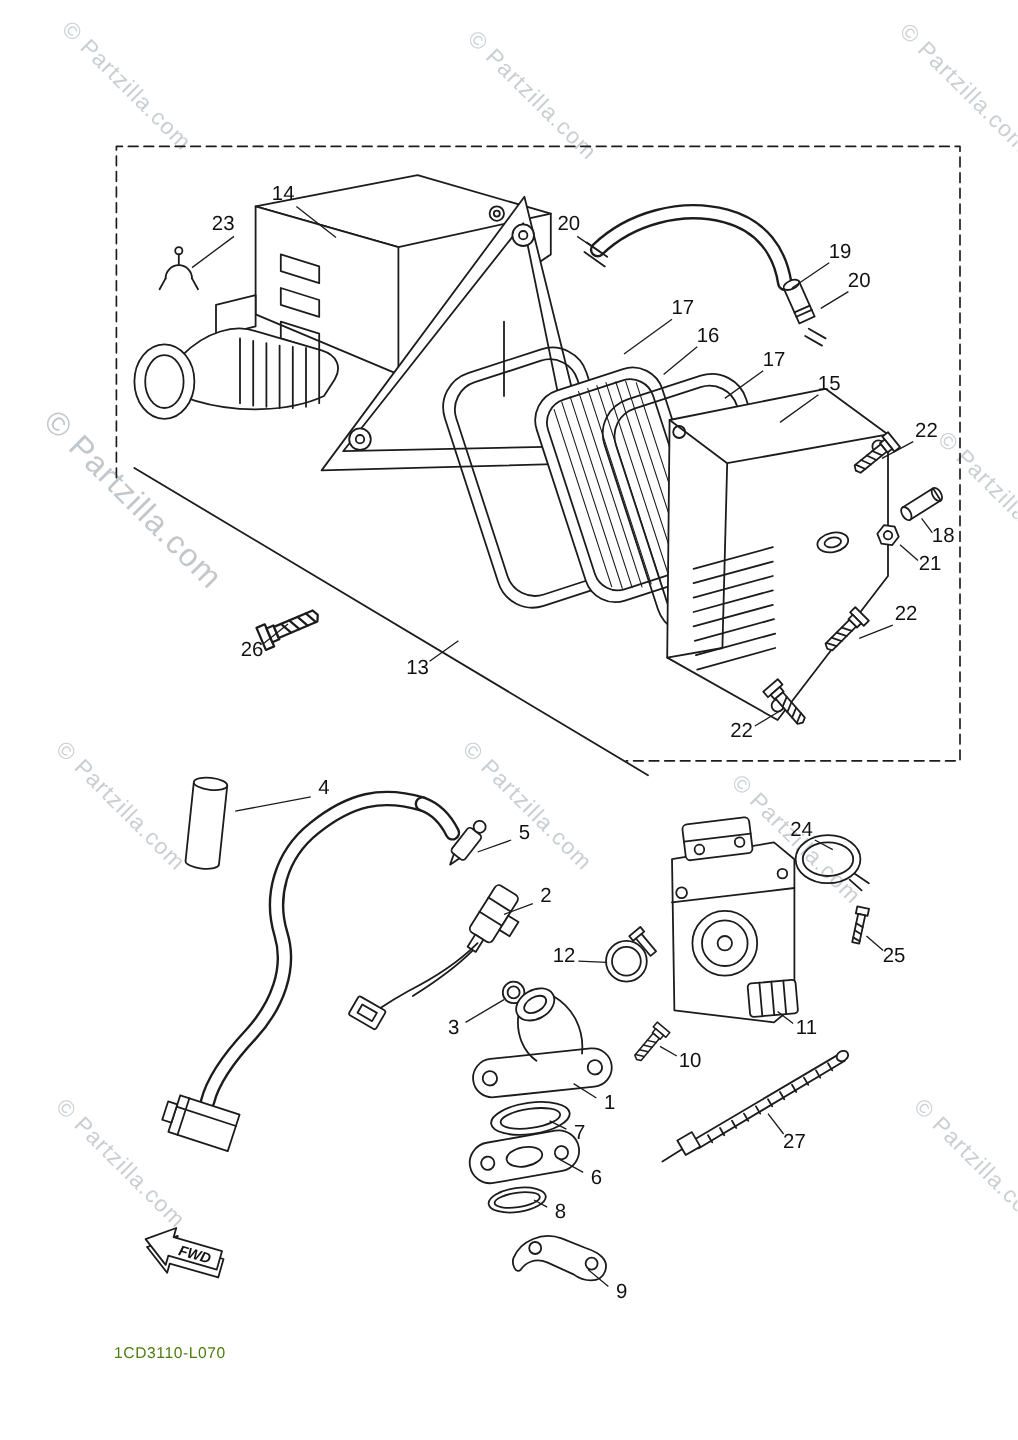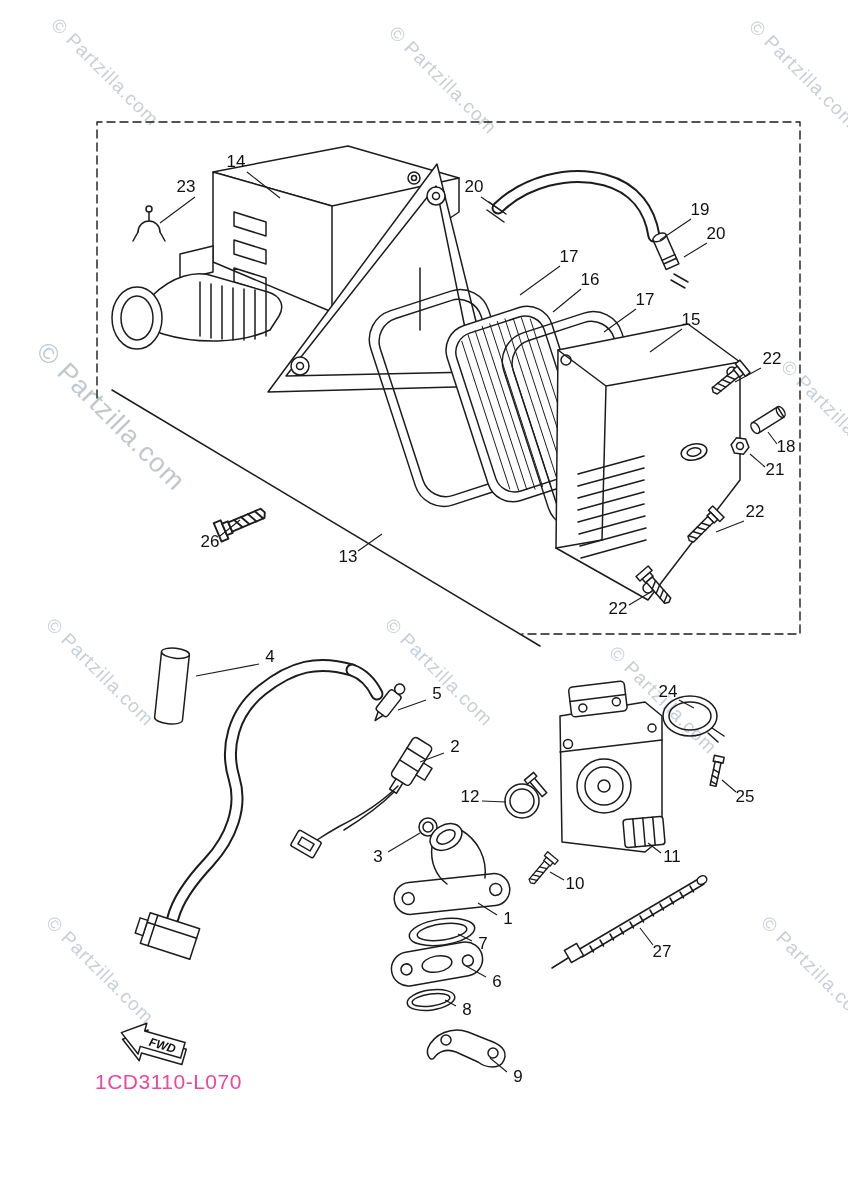--- a/index.html
+++ b/index.html
@@ -11,21 +11,21 @@
   svg.diagram{position:absolute;left:0;top:0}
   .ln{stroke:#1c1c1c;stroke-width:1.5;fill:none;stroke-linejoin:round;stroke-linecap:round}
   .fw{fill:#ffffff}
   .dash{stroke-dasharray:8 5;stroke-width:1.4}
   .tube-o{stroke:#1c1c1c;stroke-width:13;fill:none;stroke-linecap:round}
   .tube-i{stroke:#ffffff;stroke-width:9;fill:none;stroke-linecap:round}
   .hatch{stroke:#1c1c1c;stroke-width:.9;fill:none}
   .leader{stroke:#1c1c1c;stroke-width:1.1;fill:none}
   .callout{font:17px "Liberation Sans",sans-serif;fill:#111}
   .fwd-text{font:italic 700 12px "Liberation Sans",sans-serif;fill:#111}
-  .code{position:absolute;left:95px;top:1070px;font-size:21px;color:#ec4899;letter-spacing:.5px}
+  .code{position:absolute;left:95px;top:1120px;font-size:13px;color:#4d7c0f;letter-spacing:.5px}
 </style>
 </head>
 <body>
 
 <div class="canvas">
 
   <div class="wm" style="left:62px;top:14px">© Partzilla.com</div>
   <div class="wm" style="left:400px;top:22px">© Partzilla.com</div>
   <div class="wm" style="left:760px;top:16px">© Partzilla.com</div>
   <div class="wm lg" style="left:52px;top:336px">© Partzilla.com</div>

